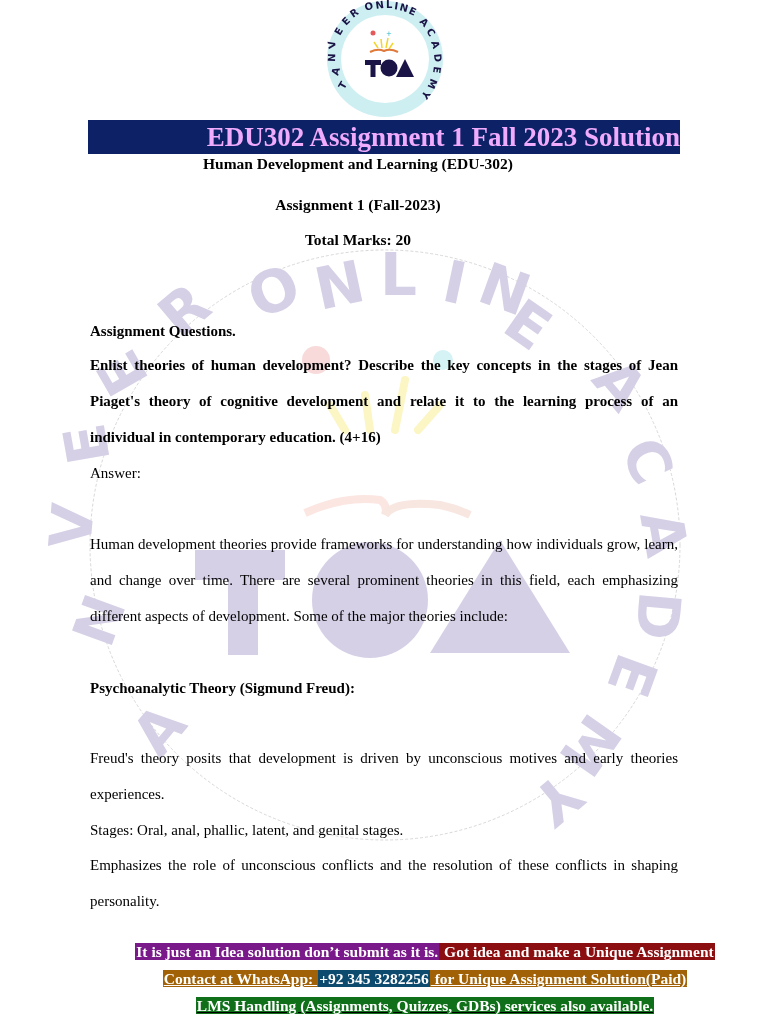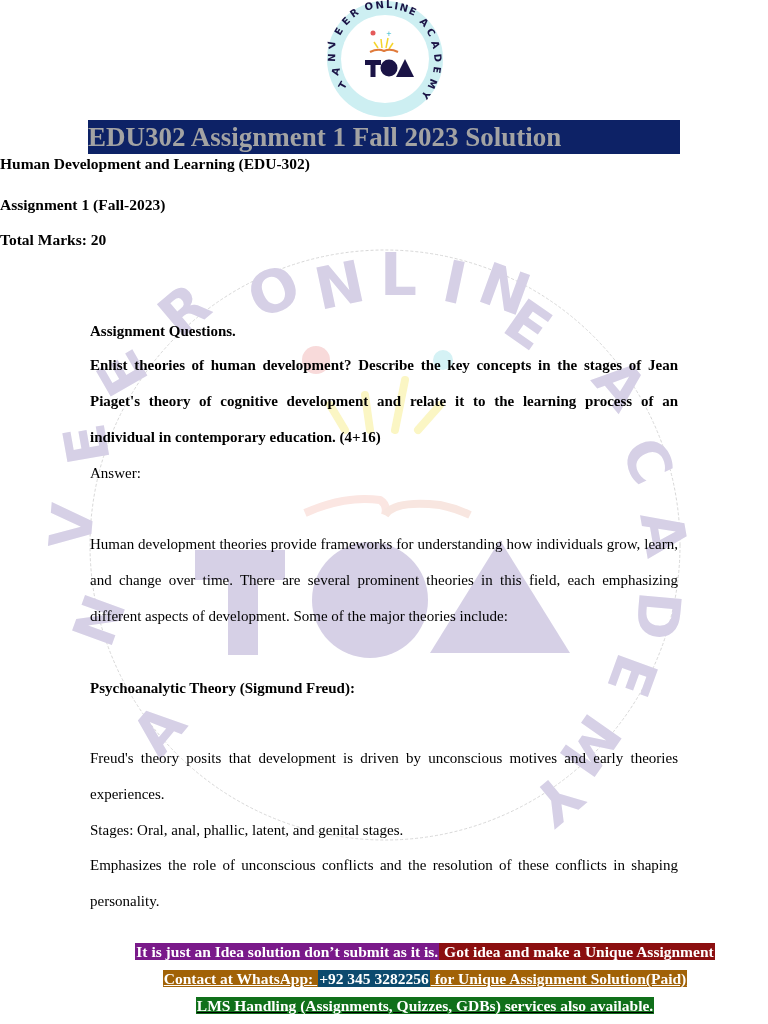--- a/index.html
+++ b/index.html
@@ -7,24 +7,24 @@
       width: 768px; height: 1024px; background: #ffffff; position: relative; overflow: hidden;
       font-family: "Liberation Serif", "DejaVu Serif", serif; color: #000;
     }
     .watermark { position: absolute; left: 0; top: 0; width: 768px; height: 1024px; z-index: 0; pointer-events: none; }
     .content { position: absolute; left: 0; top: 0; width: 768px; height: 1024px; z-index: 1; }
 
     .logo { position: absolute; left: 326px; top: 0; width: 118px; height: 118px; }
 
     .title-bar {
       position: absolute; left: 88px; top: 120px; width: 592px; height: 34px;
-      background: #0d2266; color: #a3a3a3; text-align: left;
+      background: #0d2266; color: #f0abfc; text-align: right;
       font-weight: bold; font-size: 27px; line-height: 34px; letter-spacing: 0px;
     }
-    .subtitle { position: absolute; left: 0; width: 716px; text-align: left; font-weight: bold; font-size: 15.5px; }
+    .subtitle { position: absolute; left: 0; width: 716px; text-align: center; font-weight: bold; font-size: 15.5px; }
     .t-course { top: 155px; }
     .t-assign { top: 196px; }
     .t-marks  { top: 231px; }
     .t-lect   { top: 267px; }
 
     .para { position: absolute; left: 90px; width: 588px; font-size: 15px; line-height: 36px; text-align: justify; }
     .bold { font-weight: bold; }
     .p-aq { top: 313px; }
     .p-q  { top: 347px; }
     .p-ans { top: 455px; }

